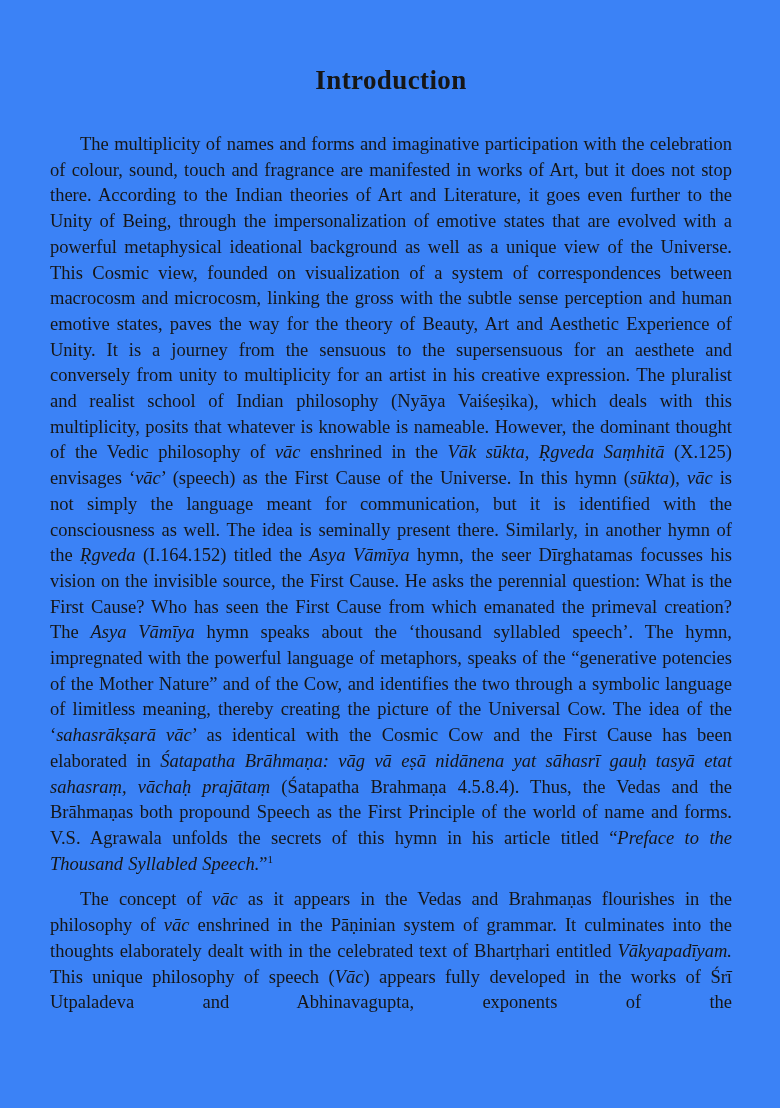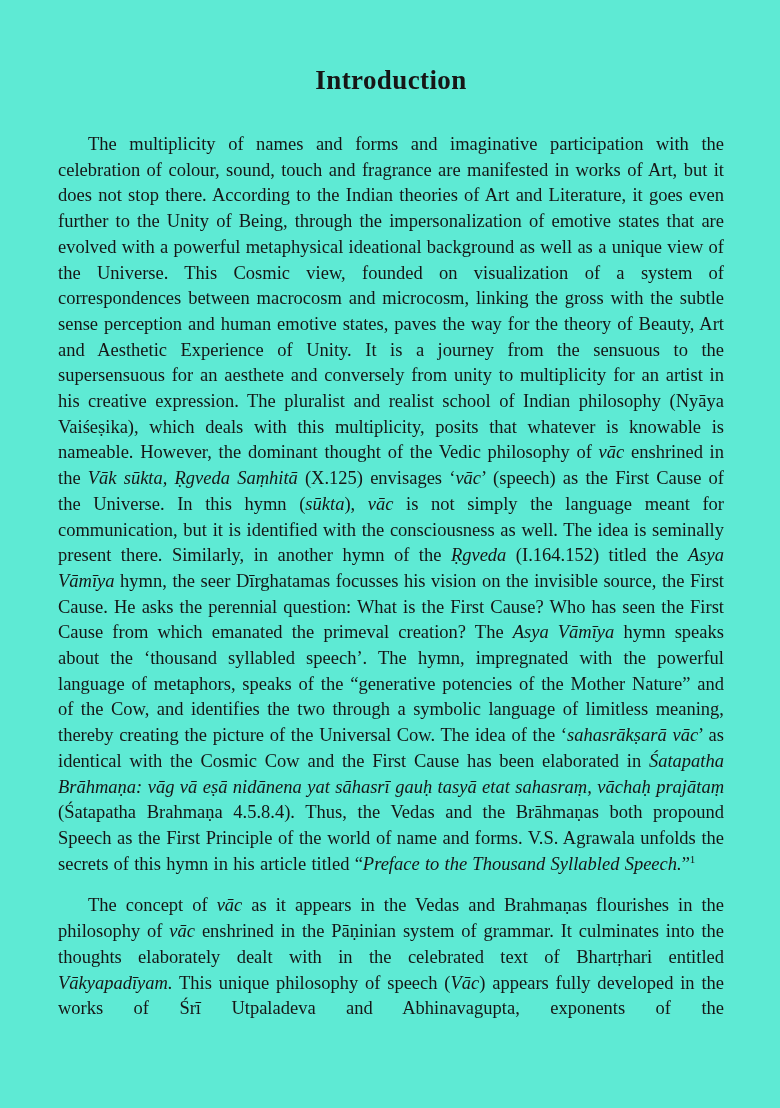--- a/index.html
+++ b/index.html
@@ -12,35 +12,35 @@
     height: 1108px;
     overflow: hidden;
     font-family: "Liberation Serif", "DejaVu Serif", serif;
     color: #161616;
   }
   .page {
     box-sizing: border-box;
     width: 780px;
     height: 1108px;
     padding: 64px 40px 0 42px;
-    background: #5eead4;
+    background: #3b82f6;
   }
   .title {
     text-align: center;
     font-size: 27px;
     font-weight: bold;
     letter-spacing: 0.4px;
     margin: 0 0 36px 0;
     line-height: 32px;
   }
   .text-block {
     width: 698px;
   }
   p.para {
-    margin: 16px;
+    margin: 8px;
     font-size: 18.5px;
     line-height: 25.7px;
     text-align: justify;
     text-indent: 30px;
     word-spacing: 0.6px;
   }
   p.para + p.para {
     margin-top: 10px;
   }
   p.justify-last {

